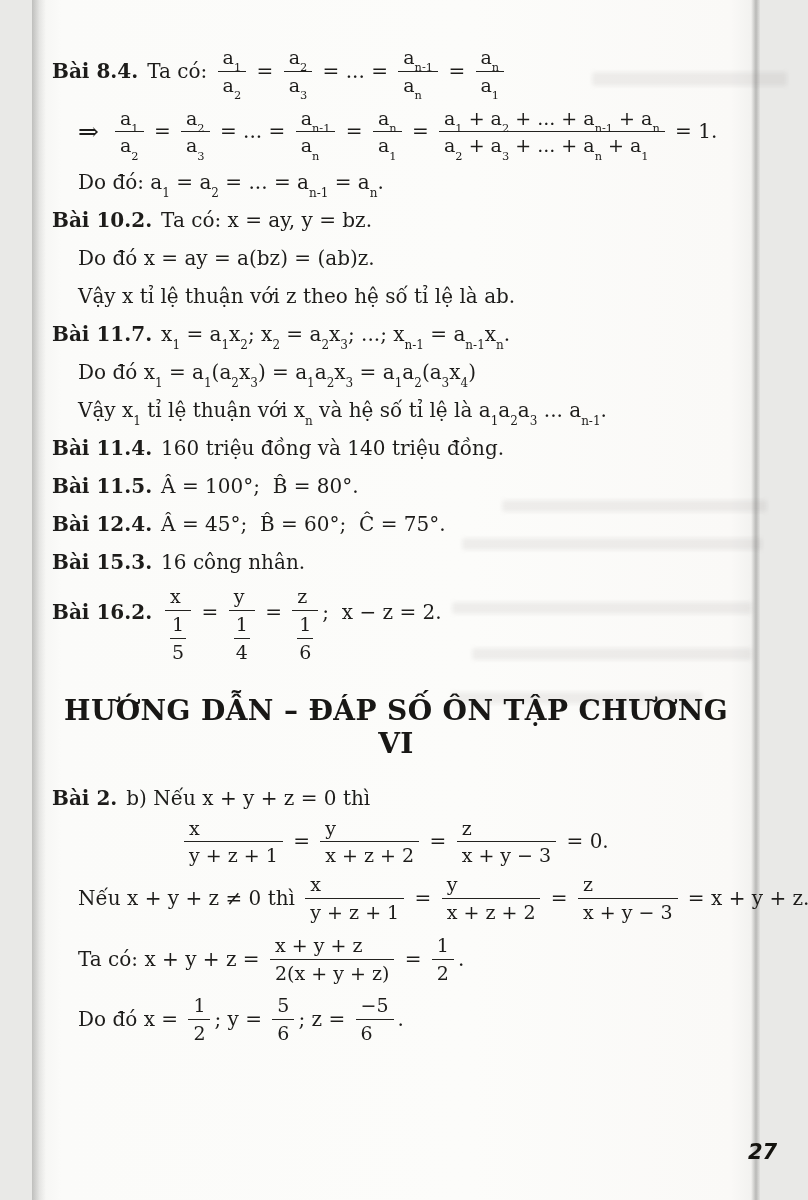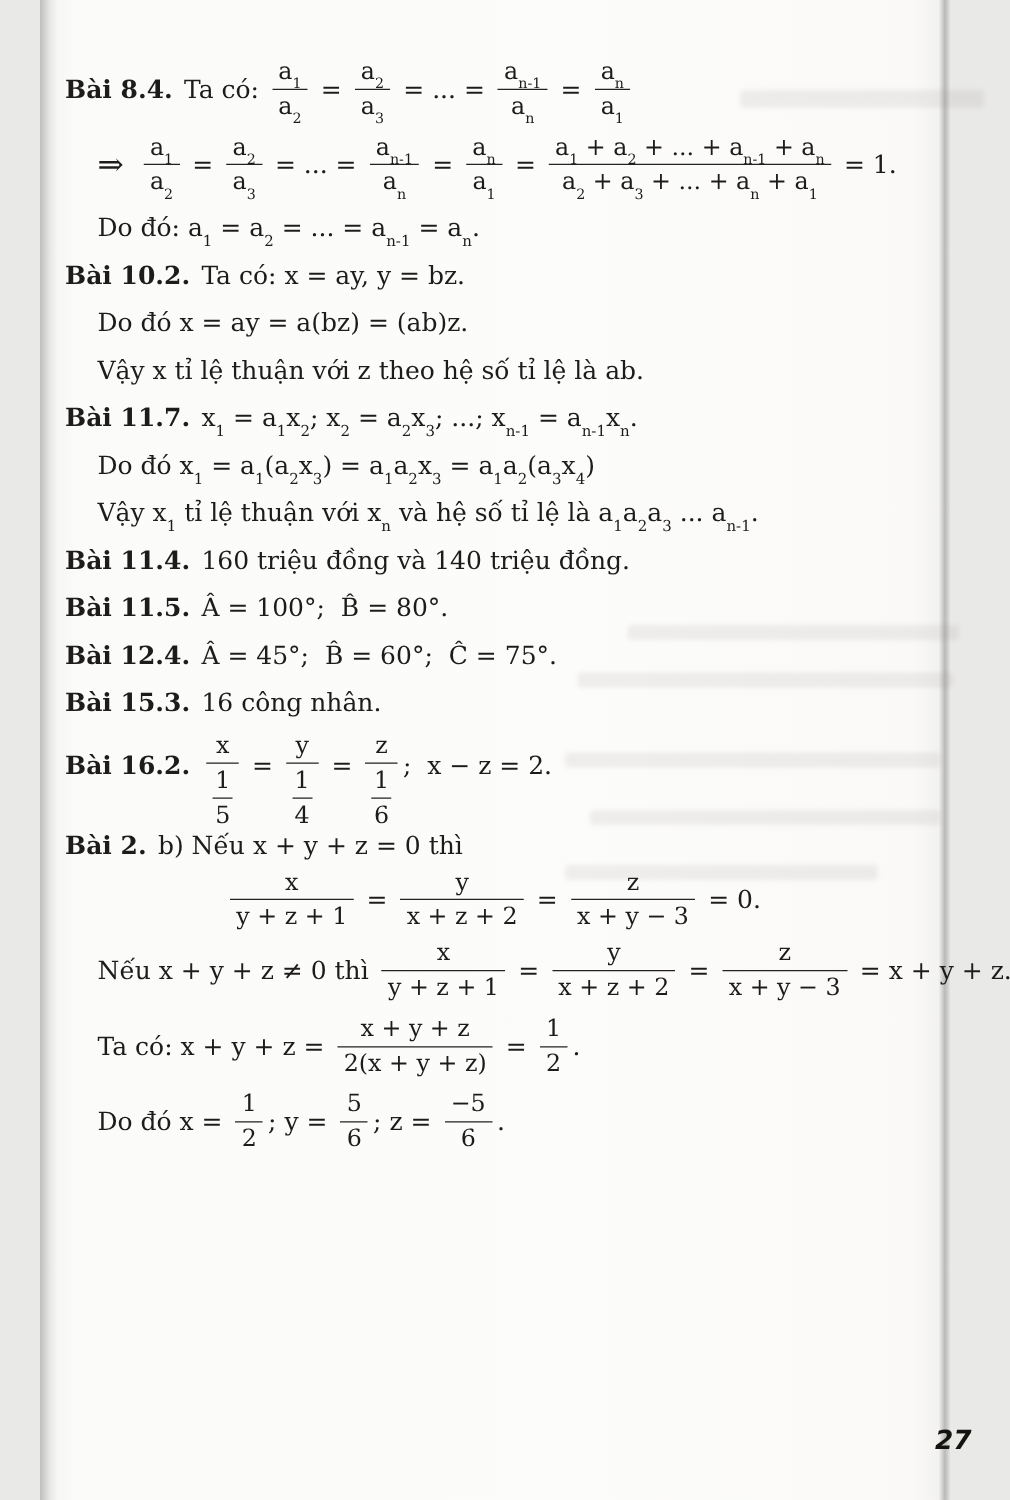--- a/index.html
+++ b/index.html
@@ -28,21 +28,20 @@
     font-size:20px;
     line-height:1.25;
     white-space:pre;
   }
   .mtext{white-space:pre;}
   .label{font-weight:bold;margin-right:9px;white-space:pre;}
   sub{font-size:0.6em;line-height:0;position:relative;top:0.22em;}
   .sym{font-size:25px;margin-right:12px;line-height:1;}
   .frac{
     display:inline-block;
-    text-align:center;
     margin:0 4px;
     font-size:19px;
     line-height:1.2;
     vertical-align:middle;
   }
   .frac .num{display:block;padding:0 5px 2px;border-bottom:1.6px solid #23221f;}
   .frac .den{display:block;padding:2px 5px 0;}
   .frac .frac{margin:0;}
   .frac .frac .num{padding:0 2px 2px;}
   .frac .frac .den{padding:2px 2px 0;}
@@ -124,20 +123,21 @@
         <div class="line l1 mt-md"><span class="mtext">Vậy x tỉ lệ thuận với z theo hệ số tỉ lệ là ab.</span></div>
         <div class="line l0 mt-md"><span class="label">Bài 11.7.</span><span class="mtext">x<sub>1</sub> = a<sub>1</sub>x<sub>2</sub>; x<sub>2</sub> = a<sub>2</sub>x<sub>3</sub>; ...; x<sub>n-1</sub> = a<sub>n-1</sub>x<sub>n</sub>.</span></div>
         <div class="line l1 mt-md"><span class="mtext">Do đó x<sub>1</sub> = a<sub>1</sub>(a<sub>2</sub>x<sub>3</sub>) = a<sub>1</sub>a<sub>2</sub>x<sub>3</sub> = a<sub>1</sub>a<sub>2</sub>(a<sub>3</sub>x<sub>4</sub>)</span></div>
         <div class="line l1 mt-md"><span class="mtext">Vậy x<sub>1</sub> tỉ lệ thuận với x<sub>n</sub> và hệ số tỉ lệ là a<sub>1</sub>a<sub>2</sub>a<sub>3</sub> ... a<sub>n-1</sub>.</span></div>
         <div class="line l0 mt-md"><span class="label">Bài 11.4.</span><span class="mtext">160 triệu đồng và 140 triệu đồng.</span></div>
         <div class="line l0 mt-md"><span class="label">Bài 11.5.</span><span class="mtext">Â = 100°;  B̂ = 80°.</span></div>
         <div class="line l0 mt-md"><span class="label">Bài 12.4.</span><span class="mtext">Â = 45°;  B̂ = 60°;  Ĉ = 75°.</span></div>
         <div class="line l0 mt-md"><span class="label">Bài 15.3.</span><span class="mtext">16 công nhân.</span></div>
         <div class="line l0 mt-sm nested"><span class="label">Bài 16.2.</span><span class="frac"><span class="num">x</span><span class="den"><span class="frac"><span class="num">1</span><span class="den">5</span></span></span></span><span class="mtext"> = </span><span class="frac"><span class="num">y</span><span class="den"><span class="frac"><span class="num">1</span><span class="den">4</span></span></span></span><span class="mtext"> = </span><span class="frac"><span class="num">z</span><span class="den"><span class="frac"><span class="num">1</span><span class="den">6</span></span></span></span><span class="mtext">;  x − z = 2.</span></div>
       </div>
+    <h1 id="chapter-heading">HƯỚNG DẪN – ĐÁP SỐ ÔN TẬP CHƯƠNG VI</h1>
     <div id="answers">
         <div class="line l0"><span class="label">Bài 2.</span><span class="mtext">b) Nếu x + y + z = 0 thì</span></div>
         <div class="line center mt-xs"><span class="frac"><span class="num">x</span><span class="den">y + z + 1</span></span><span class="mtext"> = </span><span class="frac"><span class="num">y</span><span class="den">x + z + 2</span></span><span class="mtext"> = </span><span class="frac"><span class="num">z</span><span class="den">x + y − 3</span></span><span class="mtext"> = 0.</span></div>
         <div class="line l1 mt-xs"><span class="mtext">Nếu x + y + z ≠ 0 thì </span><span class="frac"><span class="num">x</span><span class="den">y + z + 1</span></span><span class="mtext"> = </span><span class="frac"><span class="num">y</span><span class="den">x + z + 2</span></span><span class="mtext"> = </span><span class="frac"><span class="num">z</span><span class="den">x + y − 3</span></span><span class="mtext"> = x + y + z.</span></div>
         <div class="line l1 mt-sm"><span class="mtext">Ta có: x + y + z = </span><span class="frac"><span class="num">x + y + z</span><span class="den">2(x + y + z)</span></span><span class="mtext"> = </span><span class="frac"><span class="num">1</span><span class="den">2</span></span><span class="mtext">.</span></div>
         <div class="line l1 mt-sm"><span class="mtext">Do đó x = </span><span class="frac"><span class="num">1</span><span class="den">2</span></span><span class="mtext">; y = </span><span class="frac"><span class="num">5</span><span class="den">6</span></span><span class="mtext">; z = </span><span class="frac"><span class="num">−5</span><span class="den">6</span></span><span class="mtext">.</span></div>
       </div>
   </div>
 
   <div id="page-number">27</div>

